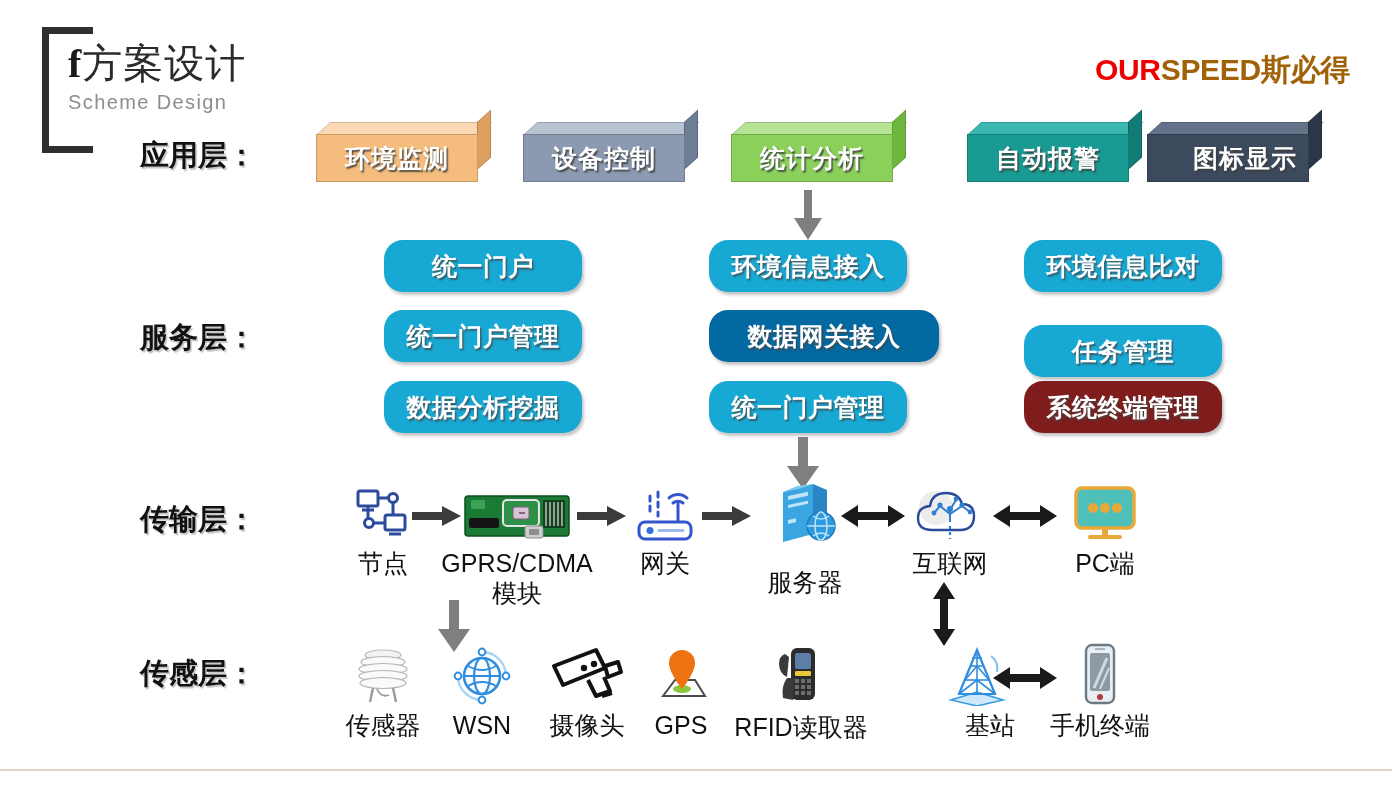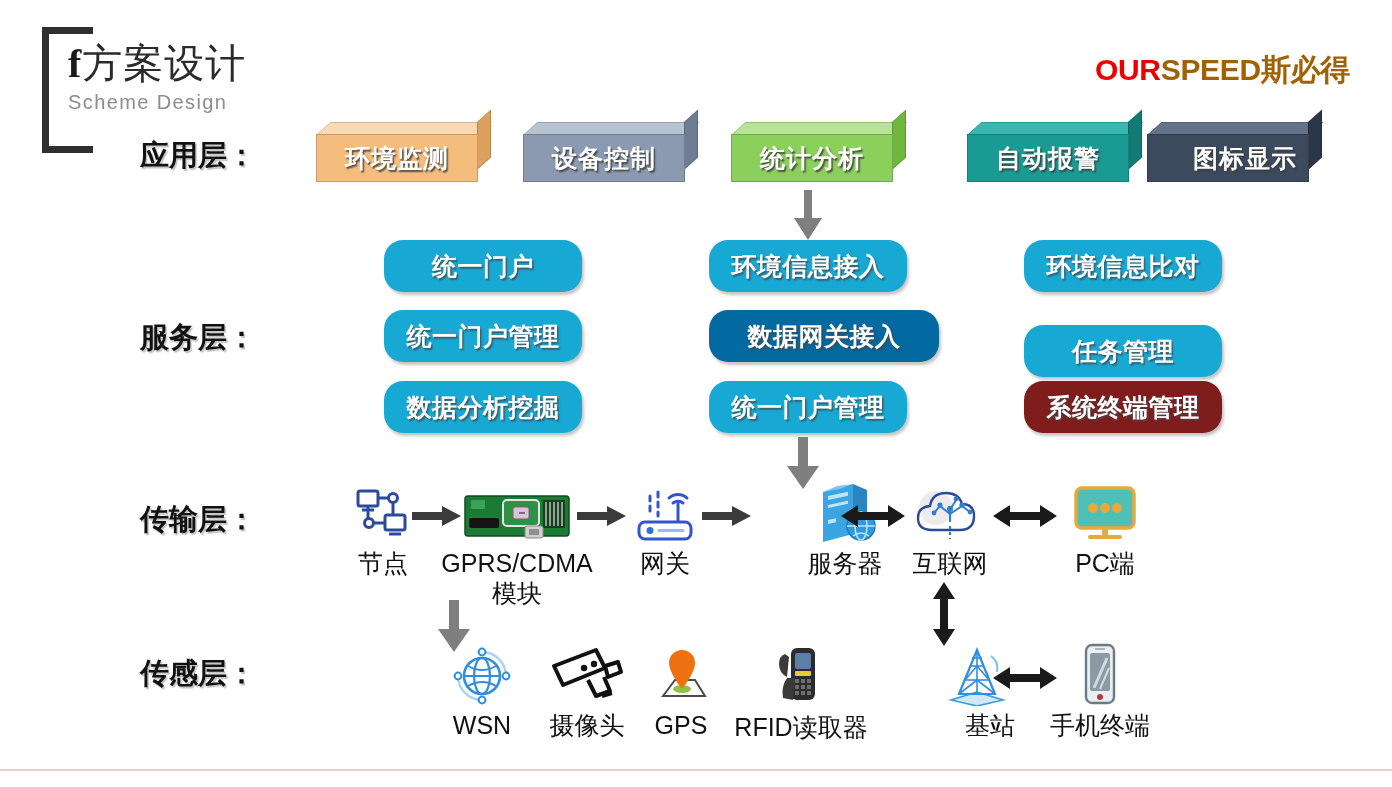--- a/index.html
+++ b/index.html
@@ -286,21 +286,21 @@
         </g>
       </svg>
     </div>
     <div class="cap">网关</div>
   </div>
 
   <svg class="arrow" style="left:702px; top:505px;" width="50" height="22">
     <polygon points="0,7 30,7 30,1 49,11 30,21 30,15 0,15" fill="#3b3b3b"></polygon>
   </svg>
 
-  <div class="node" style="left:780px; top:478px;">
+  <div class="node" style="left:740px; top:478px;gap:19px;">
     <div class="glyph">
       <svg width="72" height="64" viewBox="0 0 72 64">
         <polygon points="14,12 44,4 44,54 14,62" fill="#3aa5e0"></polygon>
         <polygon points="44,4 58,10 58,50 44,54" fill="#2a85c4"></polygon>
         <polygon points="14,12 28,6 44,4 30,9" fill="#7cc8ef"></polygon>
         <rect x="19" y="20" width="20" height="4" fill="#bfe4f7" transform="skewY(-12)"></rect>
         <rect x="19" y="29" width="20" height="3" fill="#bfe4f7" transform="skewY(-12)"></rect>
         <rect x="19" y="44" width="8" height="4" fill="#bfe4f7" transform="skewY(-12)"></rect>
         <circle cx="52" cy="46" r="14" fill="#2f9ae0"></circle>
         <circle cx="52" cy="46" r="14" fill="none" stroke="#1d7cbe" stroke-width="1.5"></circle>
@@ -359,20 +359,37 @@
         <rect x="18" y="53" width="34" height="4" rx="2" fill="#e8a83a"></rect>
       </svg>
     </div>
     <div class="cap">PC端</div>
   </div>
 
   <svg class="arrow" style="left:931px; top:582px;" width="26" height="64">
     <polygon points="13,0 24,17 17,17 17,47 24,47 13,64 2,47 9,47 9,17 2,17" fill="#1a1a1a"></polygon>
   </svg>
 
+  <div class="node" style="left:318px; top:640px;">
+    <div class="glyph">
+      <svg width="72" height="64" viewBox="0 0 72 64">
+        <ellipse cx="36" cy="13" rx="18" ry="5" fill="#f2f2f2" stroke="#b9b9b9" stroke-width="1.2"></ellipse>
+        <g fill="#fafafa" stroke="#b5b5b5" stroke-width="1.2">
+          <ellipse cx="36" cy="20" rx="22" ry="5.5"></ellipse>
+          <ellipse cx="36" cy="27" rx="24" ry="5.5"></ellipse>
+          <ellipse cx="36" cy="34" rx="24" ry="5.5"></ellipse>
+          <ellipse cx="36" cy="41" rx="23" ry="5.5"></ellipse>
+        </g>
+        <line x1="26" y1="46" x2="23" y2="60" stroke="#9a9a9a" stroke-width="2.4"></line>
+        <line x1="46" y1="46" x2="49" y2="60" stroke="#9a9a9a" stroke-width="2.4"></line>
+        <path d="M30 47 q4 9 12 6" fill="none" stroke="#9a9a9a" stroke-width="1.8"></path>
+      </svg>
+    </div>
+    <div class="cap">传感器</div>
+  </div>
 
   <div class="node" style="left:417px; top:640px;">
     <div class="glyph">
       <svg width="66" height="64" viewBox="0 0 66 64">
         <circle cx="33" cy="34" r="18" fill="none" stroke="#2f8ee0" stroke-width="2.6"></circle>
         <ellipse cx="33" cy="34" rx="8" ry="18" fill="none" stroke="#2f8ee0" stroke-width="2.2"></ellipse>
         <line x1="15" y1="34" x2="51" y2="34" stroke="#2f8ee0" stroke-width="2.2"></line>
         <path d="M19 24 q14 8 28 0" fill="none" stroke="#2f8ee0" stroke-width="2"></path>
         <path d="M19 44 q14 -8 28 0" fill="none" stroke="#2f8ee0" stroke-width="2"></path>
         <path d="M33 10 A24 24 0 0 1 57 34" fill="none" stroke="#a9d4f5" stroke-width="2.4"></path>

